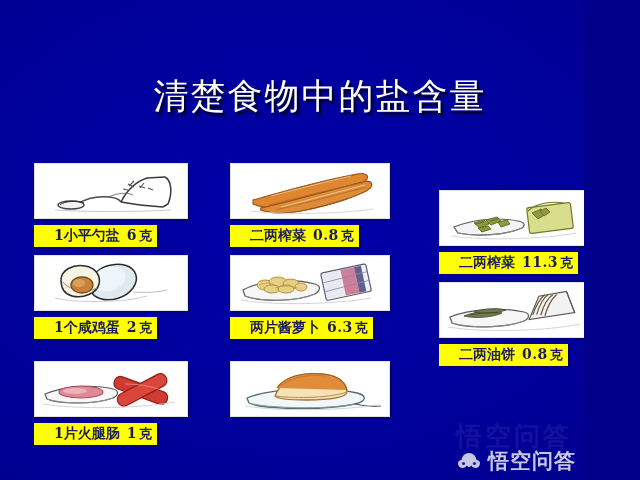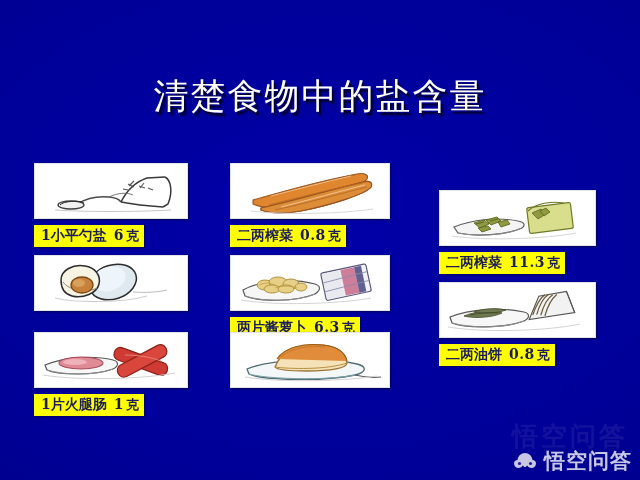--- a/index.html
+++ b/index.html
@@ -9,21 +9,21 @@
   body {
     width: 640px;
     height: 480px;
     overflow: hidden;
     font-family: "DejaVu Sans", "Liberation Sans", sans-serif;
     background: #00008b;
   }
 
   #slide {
     position: relative;
-    width: 640px;
+    width: 584px;
     height: 480px;
     background: radial-gradient(ellipse 140% 120% at 50% 45%, #0000a8 0%, #000098 45%, #000084 75%, #00006e 100%);
     overflow: hidden;
   }
 
   
   #title {
     position: absolute;
     left: 0;
     top: 74px;
@@ -57,41 +57,41 @@
     position: relative;
   }
   .label {
     background: #ffff00;
     color: #1b1b5e;
     font-family: "DejaVu Serif", "Liberation Serif", serif;
     font-weight: bold;
     font-size: 14px;
     line-height: 18px;
     white-space: nowrap;
-    padding: 1px 5px 2px 7px;
+    padding: 1px 5px 2px 20px;
     box-shadow: 1px 1px 2px rgba(0,0,0,0.4);
     display: inline-block;
     position: relative;
   }
   .label .amount {
     margin-left: 7px;
     letter-spacing: 0.5px;
   }
   .label .unit {
     font-size: 13px;
     margin-left: 2px;
   }
 
   
   .col-a { left: 0px; }
   .col-b { left: 196px; }
   .col-c { left: 405px; margin-top: 27px; }
   .row-1 { top: 0px; }
   .row-2 { top: 92px; }
-  .row-3 { top: 169px; }
+  .row-3 { top: 198px; }
 
   .card-a { width: 152px; height: 54px; }
   .card-b { width: 158px; height: 54px; }
   .card-c { width: 155px; height: 54px; }
 
   .lbl-wrap { margin-top: 6px; }
 
   
   .art { position: absolute; left: 0; top: 0; width: 100%; height: 100%; }
 
@@ -236,20 +236,25 @@
           <ellipse cx="78" cy="26" rx="24" ry="17" fill="#dfe9f0" stroke="#2c2c2c" stroke-width="1.5" transform="rotate(-18 78 26)"></ellipse>
           <ellipse cx="74" cy="23" rx="17" ry="12" fill="#eef5fa" stroke="none" transform="rotate(-18 74 23)"></ellipse>
           <path d="M26 24 C26 14 38 8 50 10 C60 11.5 66 19 64 28 C62 37 48 43 37 40 C29 38 26 31 26 24 Z" fill="#f7f4e4" stroke="#2c2c2c" stroke-width="1.5"></path>
           <path d="M28 26 C34 34 50 38 62 32" fill="none" stroke="#8a8a78" stroke-width="1"></path>
           <ellipse cx="47" cy="29" rx="11" ry="8" fill="#c8813a" stroke="#7a4a16" stroke-width="1.3"></ellipse>
           <ellipse cx="44" cy="27" rx="6" ry="4" fill="#d9a05c" stroke="none"></ellipse>
           <path d="M20 42 C40 47 88 47 112 40" fill="none" stroke="#cfcfcf" stroke-width="1.2"></path>
           <path d="M98 36 C112 37 124 36 132 34" fill="none" stroke="#bcbcbc" stroke-width="1"></path>
         </svg>
       </div>
+      <div class="lbl-wrap">
+        <span class="label">
+          <span>1个咸鸡蛋</span><span class="amount">2</span><span class="unit">克</span>
+        </span>
+      </div>
     </div>
 
     <div class="cell col-b row-2">
       <div class="card card-b">
         <svg class="art" viewBox="0 0 158 54">
           <rect x="0" y="0" width="158" height="54" fill="#ffffff"></rect>
           <path d="M12 34 C30 24 62 22 84 28 C90 30 90 34 84 38 C64 46 28 46 14 40 Z" fill="#f6f6f6" stroke="#5a5a5a" stroke-width="1.2"></path>
           <path d="M14 40 C32 46 66 46 84 38" fill="none" stroke="#8d8d8d" stroke-width="1"></path>
           <g fill="#e8cf86" stroke="#a98c34" stroke-width="0.9">
             <ellipse cx="34" cy="29" rx="8" ry="5"></ellipse>

